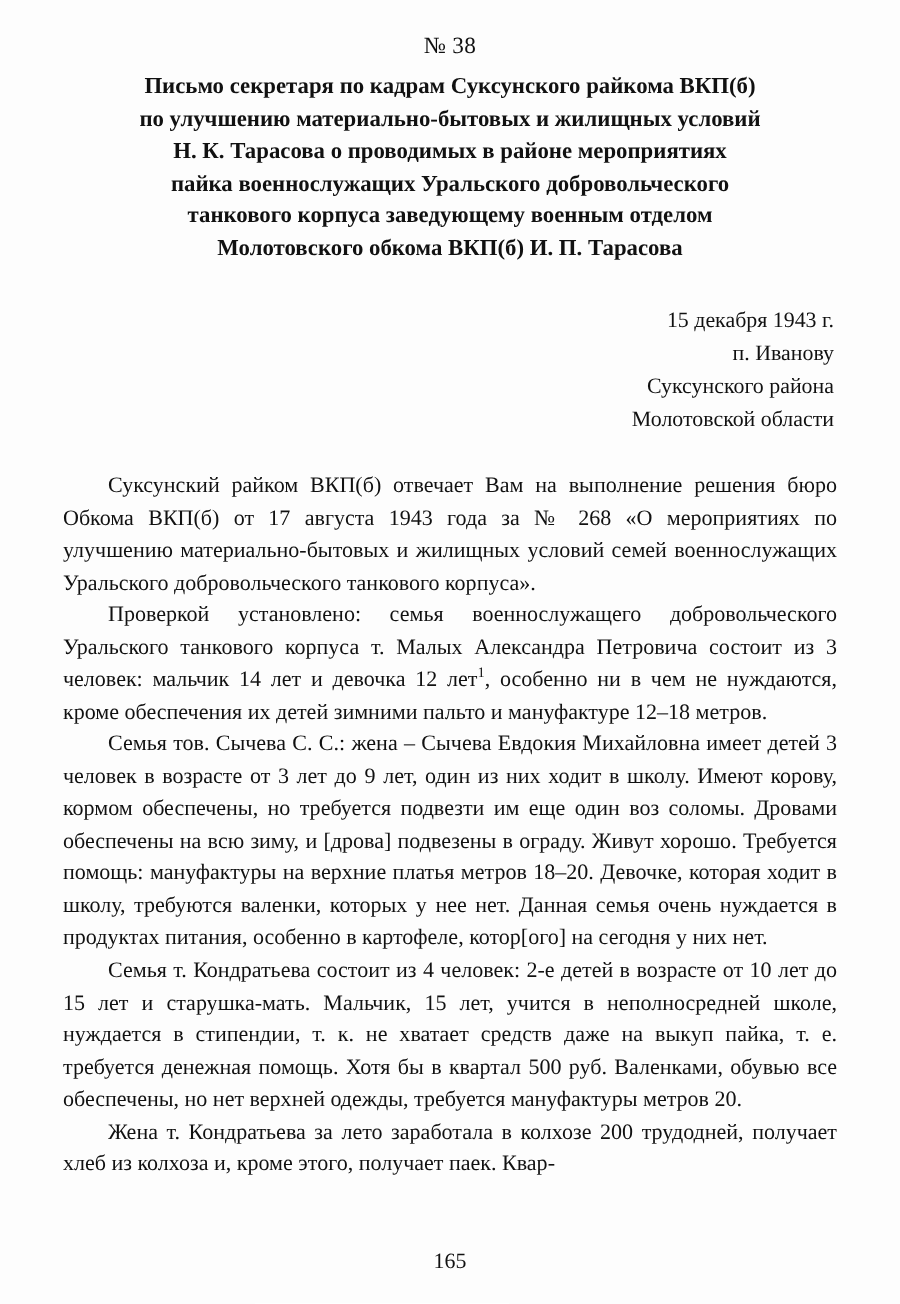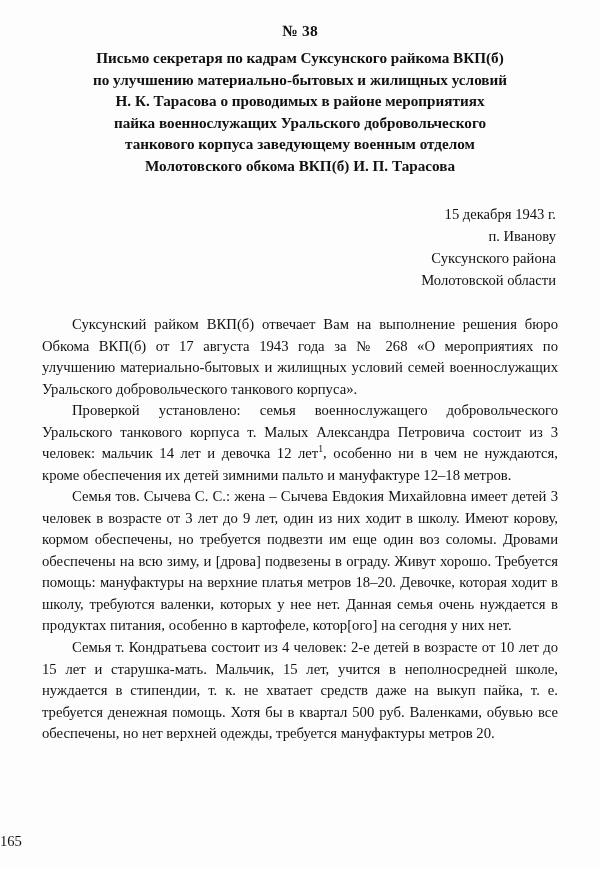--- a/index.html
+++ b/index.html
@@ -24,21 +24,21 @@
   #content {
     position: absolute;
     left: 42px;
     top: 0;
     width: 516px;
   }
 
   
   .doc-number {
     text-align: center;
-    font-weight: bold;
+    font-weight: normal;
     font-size: 15.5px;
     margin-top: 22px;
     letter-spacing: 0.2px;
   }
   .title-block {
     text-align: center;
     font-weight: bold;
     font-size: 15.2px;
     line-height: 1.42;
     margin-top: 7px;
@@ -106,21 +106,21 @@
     line-height: 0;
     margin-right: 2px;
   }
 
   
   .page-number {
     position: absolute;
     left: 0;
     right: 0;
     top: 833px;
-    text-align: left;
+    text-align: center;
     font-size: 14.6px;
     color: #111111;
   }
 </style>
 </head>
 <body>
 
 <div id="page">
 
   <div id="content">
@@ -146,20 +146,21 @@
     <div class="body-block">
 
       <p class="para">Суксунский райком ВКП(б) отвечает Вам на выполнение решения бюро Обкома ВКП(б) от 17 августа 1943 года за № 268 «О мероприятиях по улучшению материально-бытовых и жилищных условий семей военнослужащих Уральского добровольческого танкового корпуса».</p>
 
       <p class="para"><span>Проверкой установлено: семья военнослужащего добровольческого Уральского танкового корпуса т. Малых Александра Петровича состоит из 3 человек: мальчик 14 лет и девочка 12 лет</span><sup class="fn-ref">1</sup><span>, особенно ни в чем не нуждаются, кроме обеспечения их детей зимними пальто и мануфактуре 12–18 метров.</span></p>
 
       <p class="para">Семья тов. Сычева С. С.: жена – Сычева Евдокия Михайловна имеет детей 3 человек в возрасте от 3 лет до 9 лет, один из них ходит в школу. Имеют корову, кормом обеспечены, но требуется подвезти им еще один воз соломы. Дровами обеспечены на всю зиму, и [дрова] подвезены в ограду. Живут хорошо. Требуется помощь: мануфактуры на верхние платья метров 18–20. Девочке, которая ходит в школу, требуются валенки, которых у нее нет. Данная семья очень нуждается в продуктах питания, особенно в картофеле, котор[ого] на сегодня у них нет.</p>
 
       <p class="para">Семья т. Кондратьева состоит из 4 человек: 2-е детей в возрасте от 10 лет до 15 лет и старушка-мать. Мальчик, 15 лет, учится в неполносредней школе, нуждается в стипендии, т. к. не хватает средств даже на выкуп пайка, т. е. требуется денежная помощь. Хотя бы в квартал 500 руб. Валенками, обувью все обеспечены, но нет верхней одежды, требуется мануфактуры метров 20.</p>
 
+      <p class="para last-short">Жена т. Кондратьева за лето заработала в колхозе 200 трудодней, получает хлеб из колхоза и, кроме этого, получает паек. Квар-</p>
 
     </div>
   </div>
 
 
   <div class="page-number">165</div>
 
 </div>
 
 </body></html>

